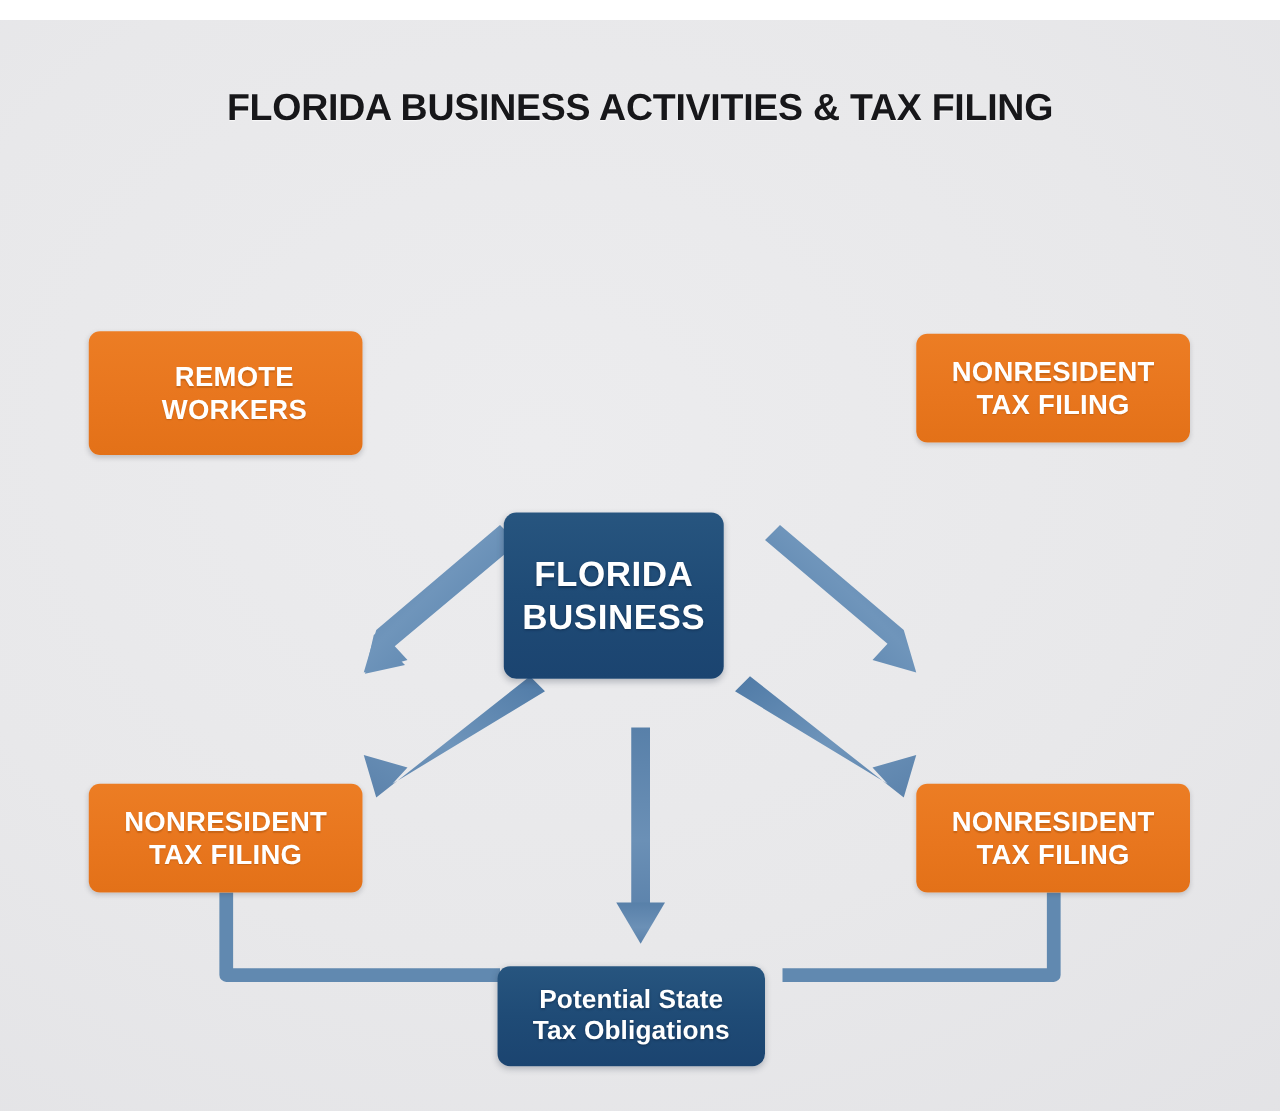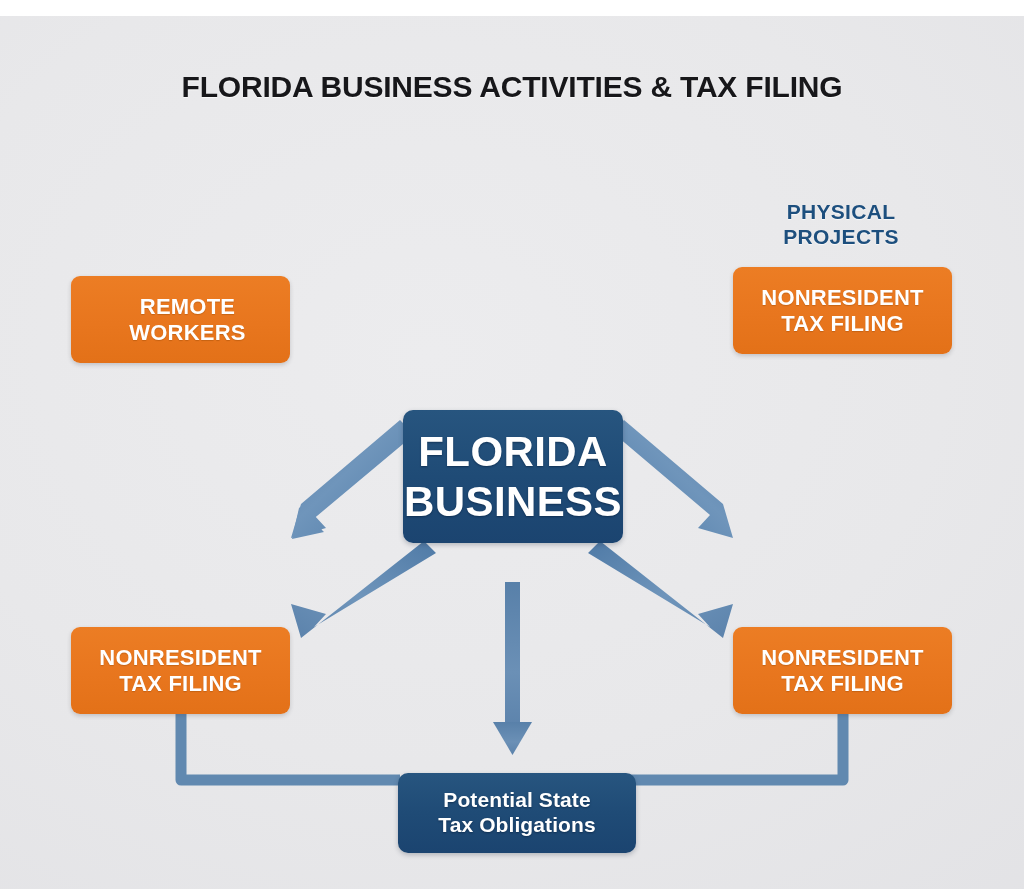--- a/index.html
+++ b/index.html
@@ -72,31 +72,31 @@
     text-shadow: 0 1px 1px rgba(130,60,0,0.33);
   }
 
   .node-navy {
     background: linear-gradient(180deg, #27557f 0%, #1f4b76 50%, #1b4470 100%);
     box-shadow: 0 2px 5px rgba(40,50,70,0.28);
     text-shadow: 0 1px 2px rgba(0,20,45,0.45);
   }
 
   #node-center {
-    left: 403px; top: 394px; width: 220px; height: 133px;
-    font-size: 42px; font-weight: bold; letter-spacing: 0.4px;
+    left: 403px; top: 394px; width: 176px; height: 133px;
+    font-size: 28px; font-weight: bold; letter-spacing: 0.4px;
     border-radius: 10px;
   }
   #node-outcome {
-    left: 398px; top: 757px; width: 238px; height: 80px;
+    left: 398px; top: 757px; width: 214px; height: 80px;
     font-size: 21px; font-weight: bold; letter-spacing: 0.1px;
     border-radius: 10px;
   }
 
-  #node-remote-workers   { left: 71px;  top: 260px; width: 219px; height: 87px; padding-left: 14px; }
+  #node-remote-workers   { left: 71px;  top: 249px; width: 219px; height: 99px; padding-left: 14px; }
   #node-physical-filing  { left: 733px; top: 251px; width: 219px; height: 87px; }
   #node-digital-filing   { left: 71px;  top: 611px; width: 219px; height: 87px; }
   #node-right-filing     { left: 733px; top: 611px; width: 219px; height: 87px; }
 
   
   .edge-label {
     position: absolute;
     color: #1d4f7e;
     font-weight: bold;
     text-align: center;
@@ -200,17 +200,15 @@
   <div class="node node-navy" id="node-center">
     <span class="node-label">FLORIDA
 BUSINESS</span>
   </div>
 
   <div class="node node-navy" id="node-outcome">
     <span class="node-label">Potential State
 Tax Obligations</span>
   </div>
 
-  <div class="edge-label" id="label-physical-projects">PHYSICAL
-PROJECTS</div>
 
 
 </div>
 
 </body></html>

